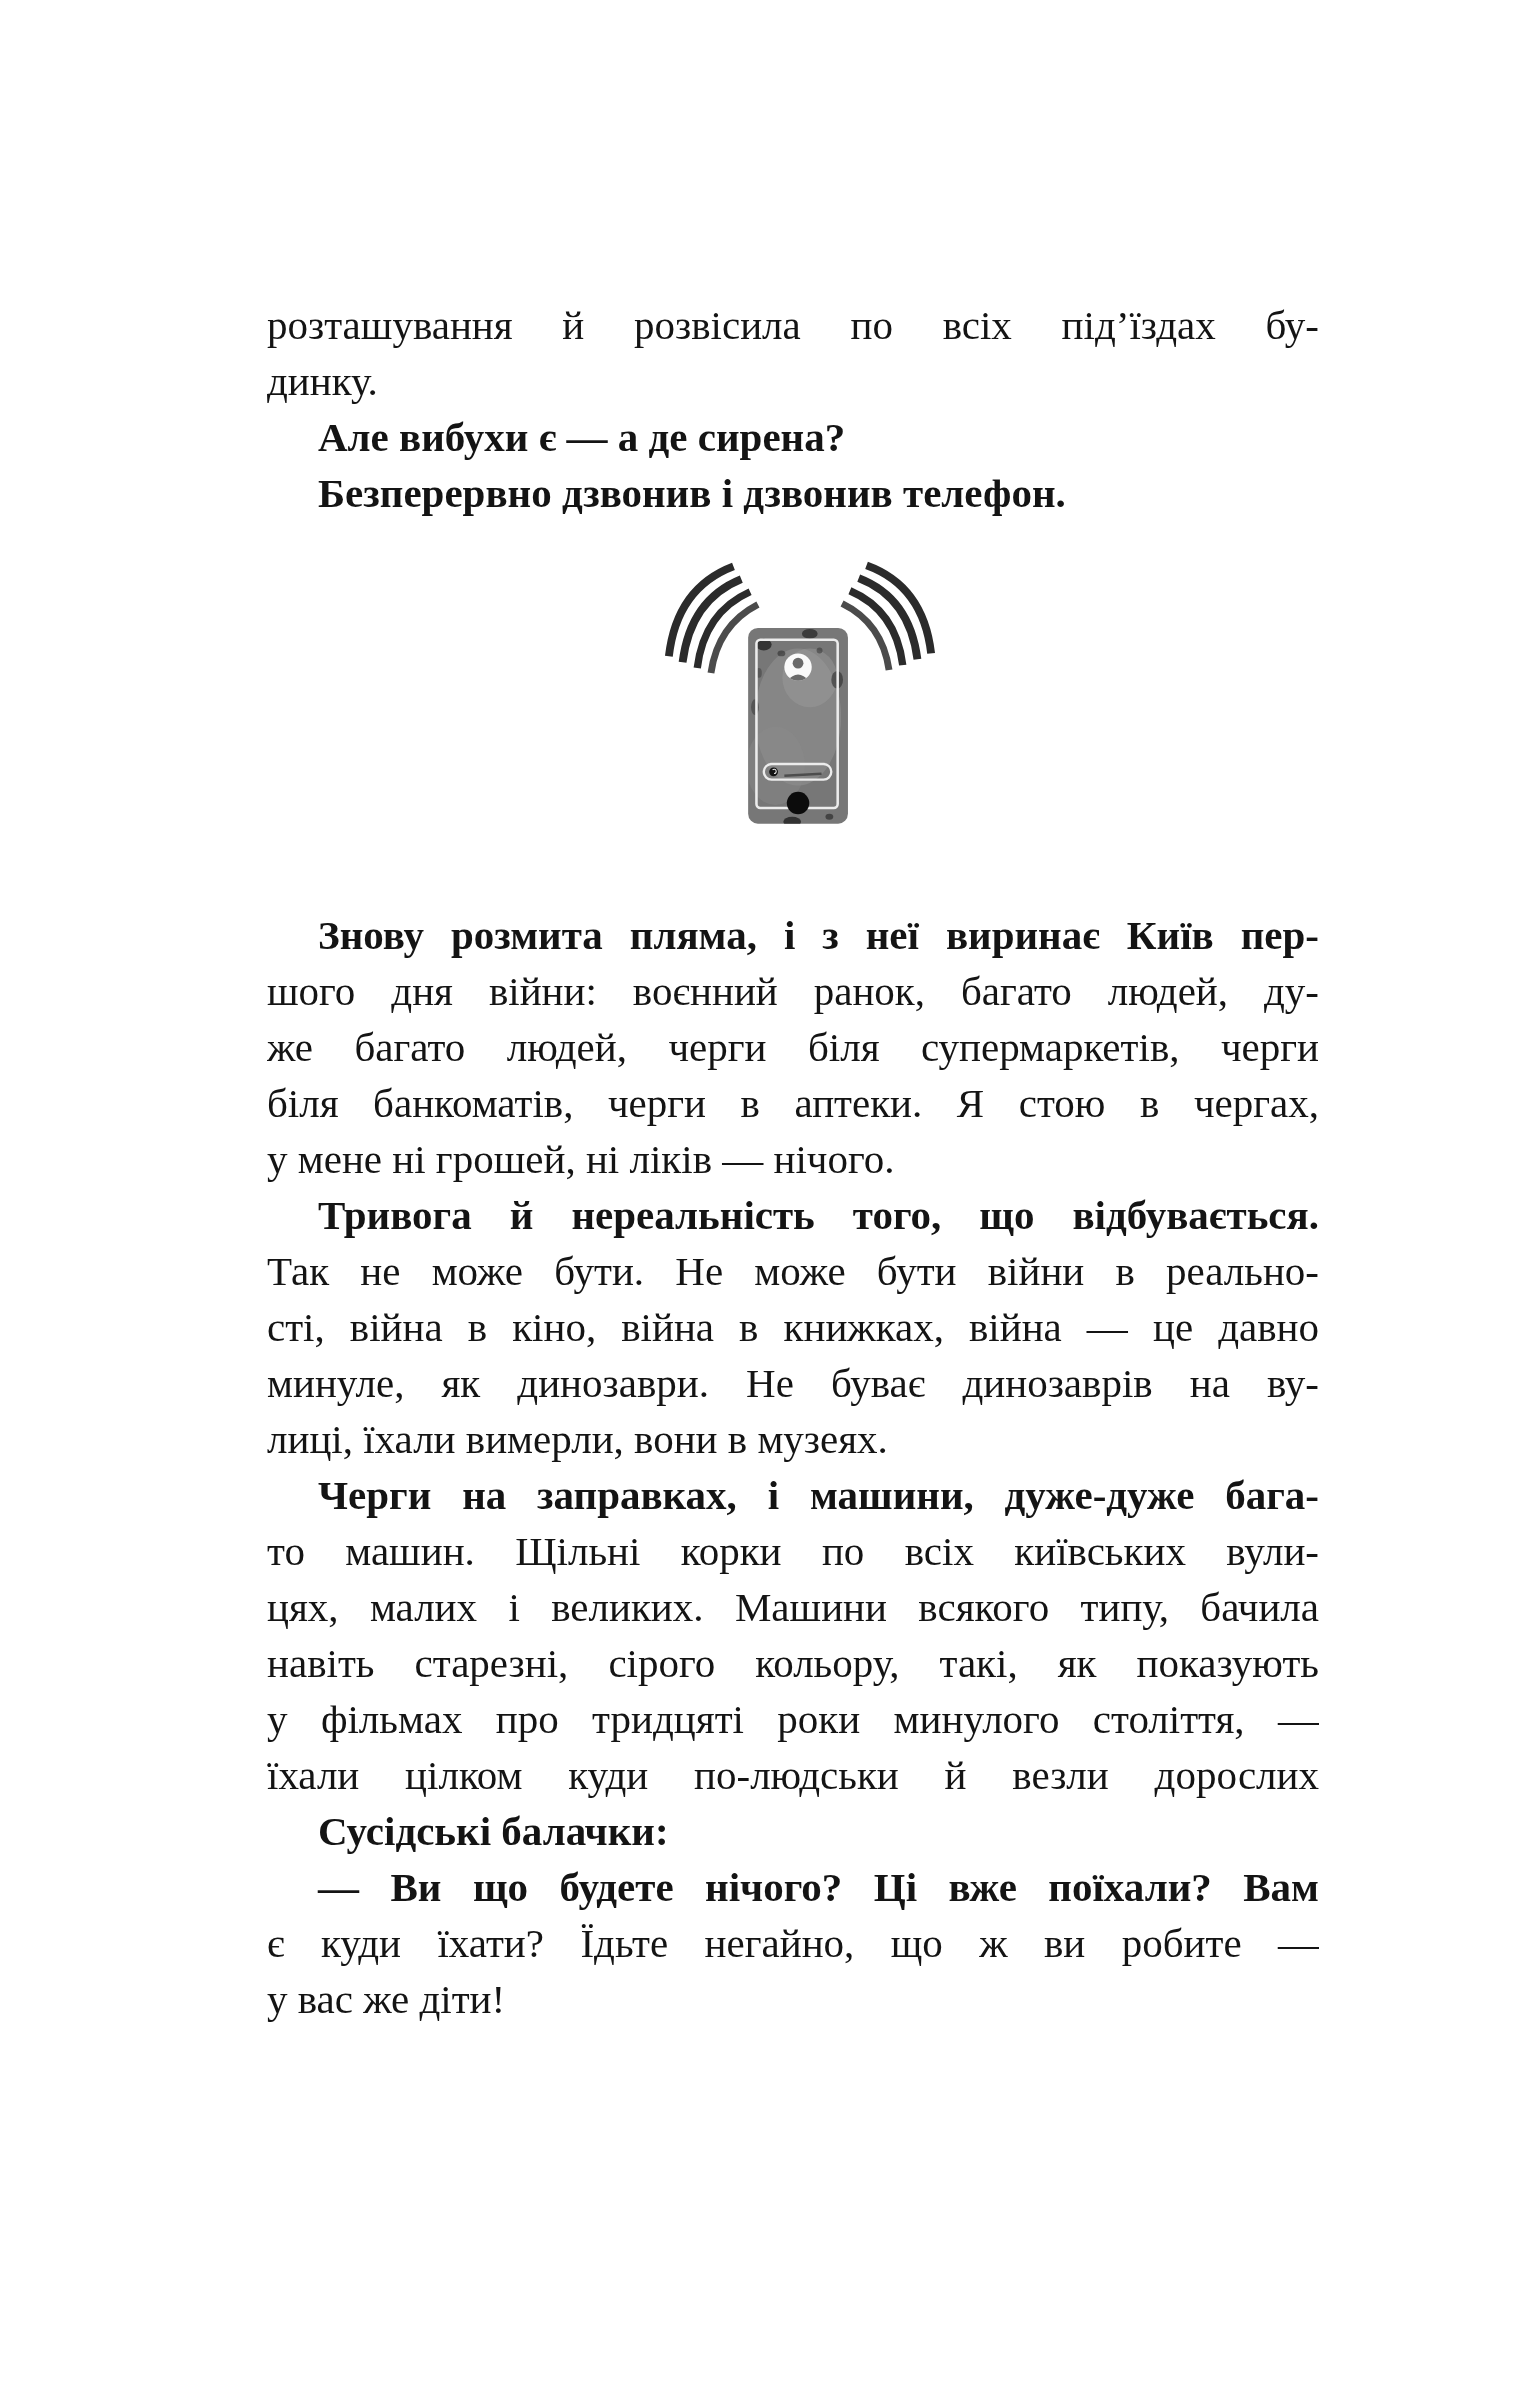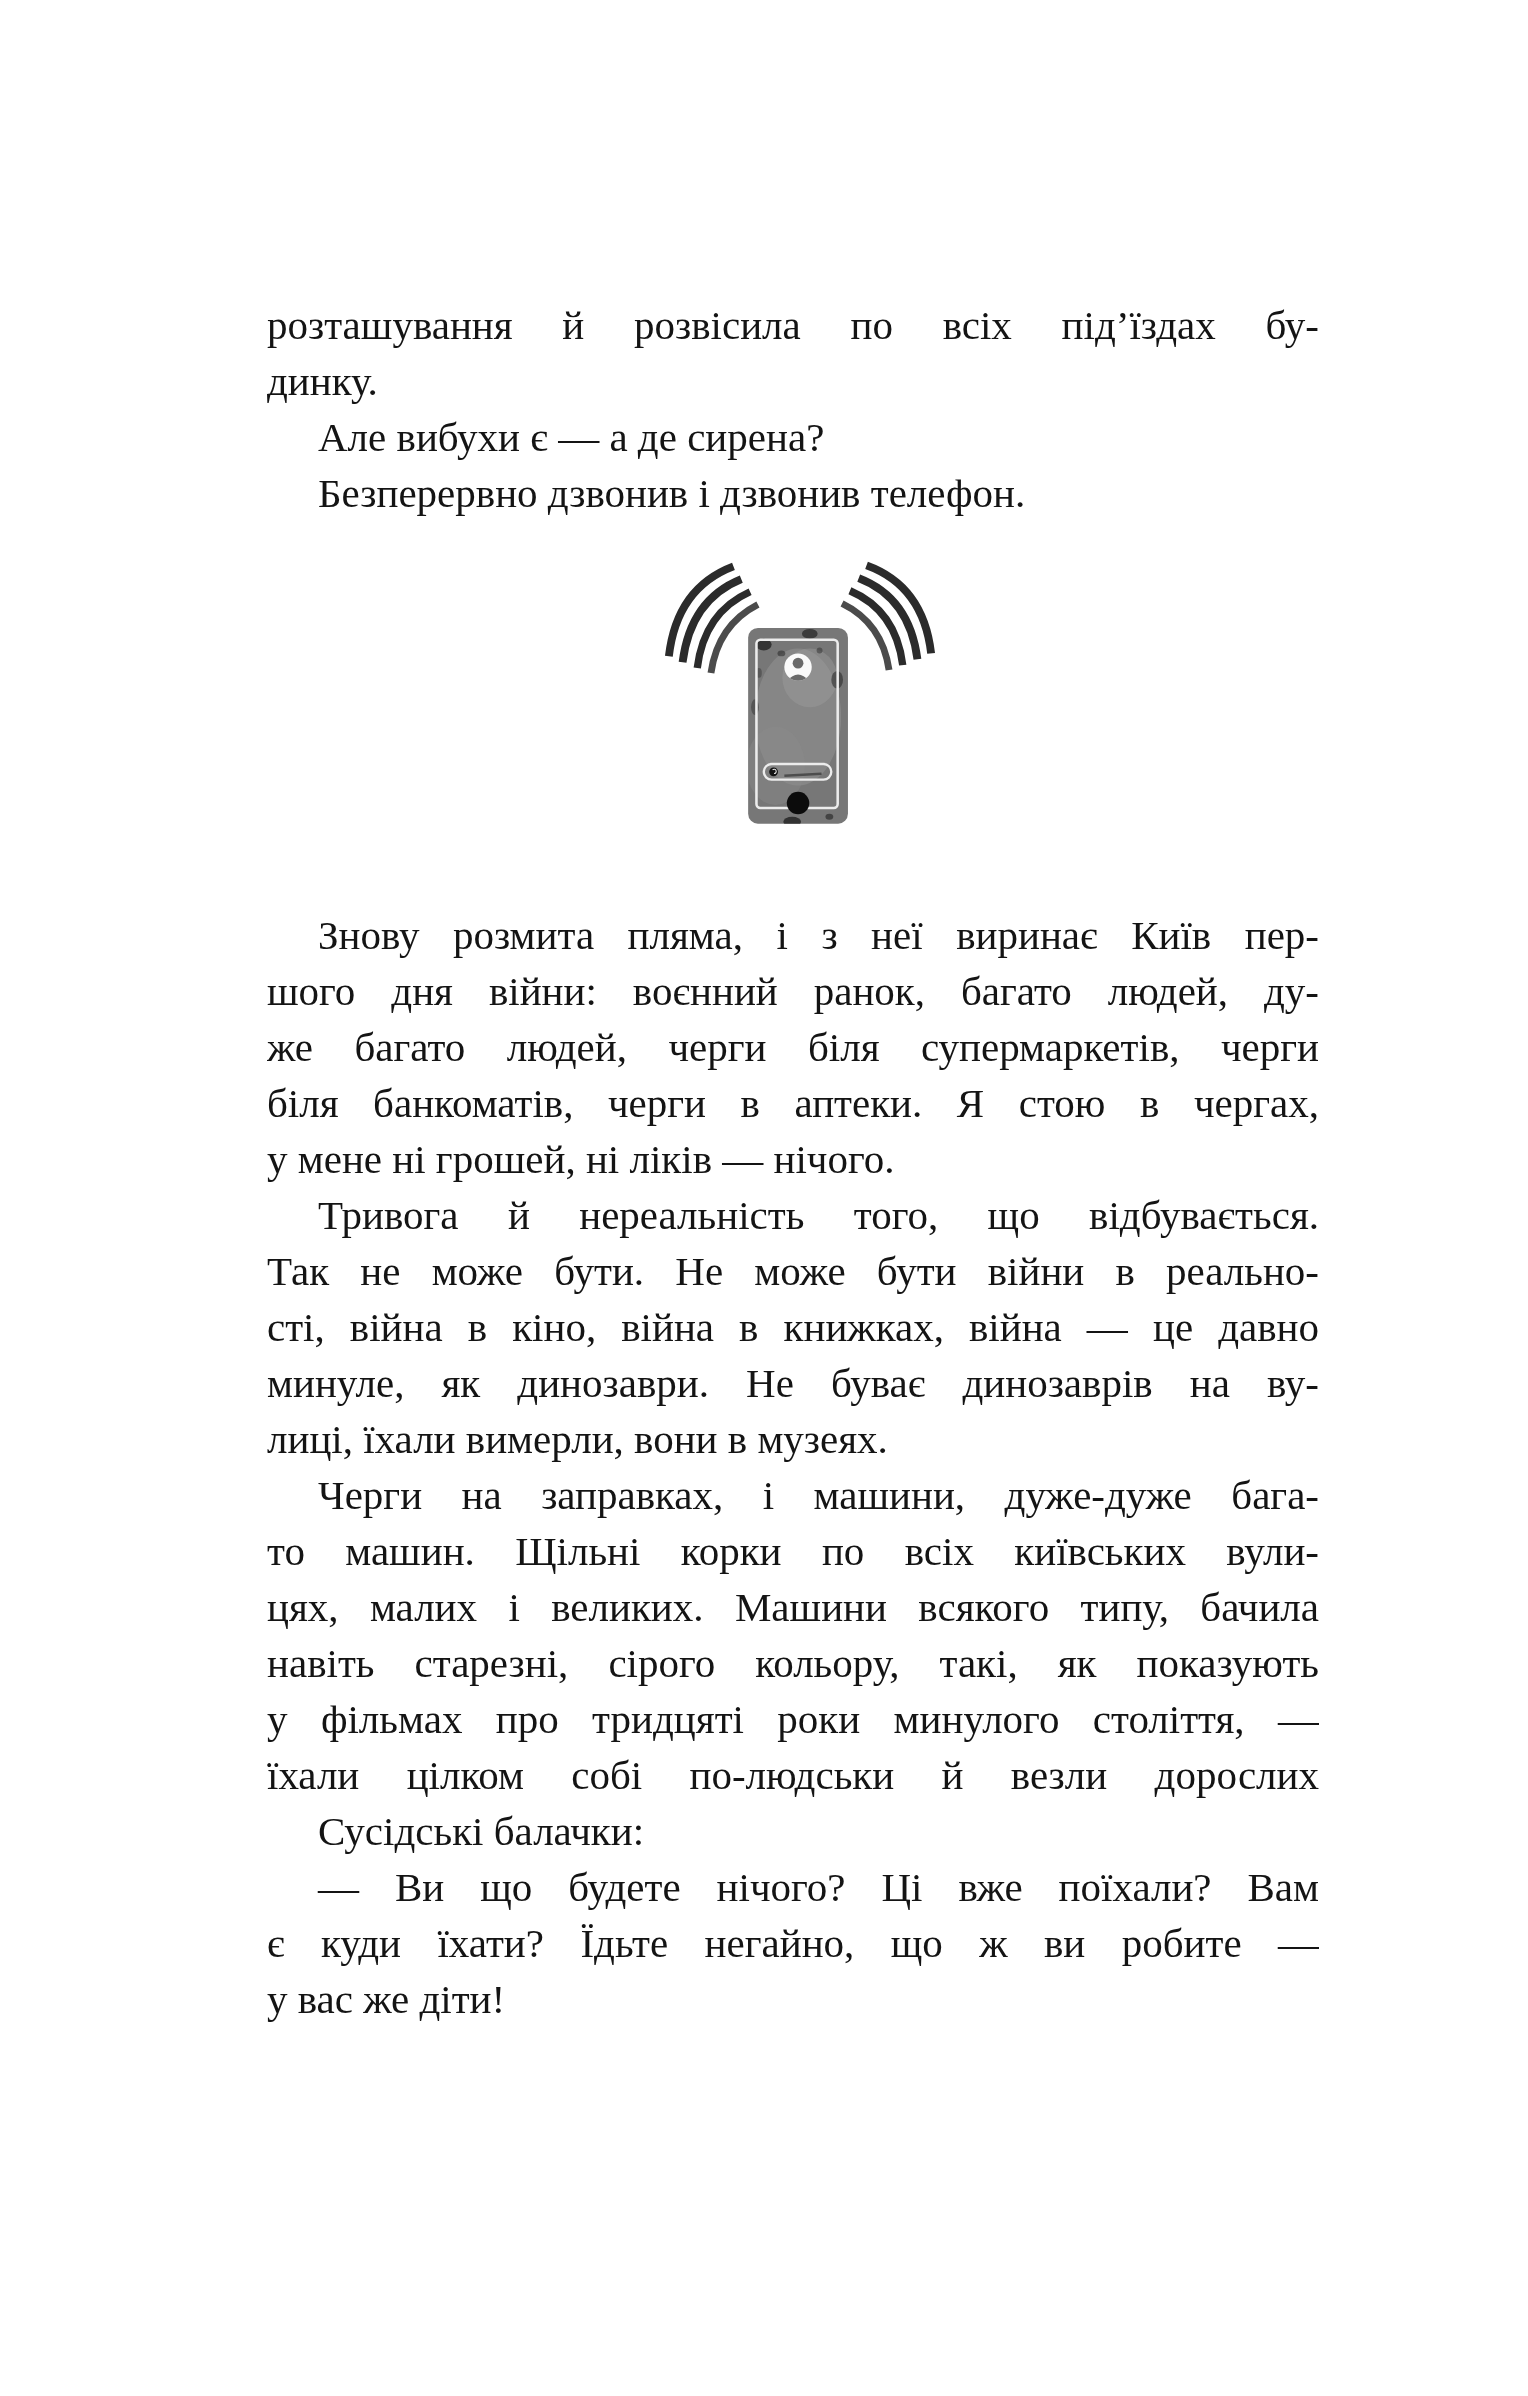--- a/index.html
+++ b/index.html
@@ -13,21 +13,21 @@
   .text-block {
     margin-left: 267px;
     width: 1052px;
     font-size: 41px;
     line-height: 56px;
   }
   #top-text { padding-top: 297px; }
   .paragraph { margin: 0; }
   .line { height: 56px; overflow: hidden; text-align: left; }
   .line.j { text-align: justify; text-align-last: justify; }
-  .line.first { text-indent: 51px; }
+  .line.first { text-indent: 51px; font-weight: bold; }
   .illustration {
     width: 274px; height: 267px;
     margin: 39px 0 80px 663px;
   }
   .illustration svg { display: block; width: 274px; height: 267px; }
   .page-number {
     position: absolute;
     top: 2148px; left: 267px; width: 1052px;
     text-align: center;
     font-size: 41px; line-height: 49px;
@@ -128,21 +128,21 @@
         <div class="line j">сті, війна в кіно, війна в книжках, війна — це давно</div>
         <div class="line j">минуле, як динозаври. Не буває динозаврів на ву-</div>
         <div class="line">лиці, їхали вимерли, вони в музеях.</div>
       </div>
       <div class="paragraph">
         <div class="line j first">Черги на заправках, і машини, дуже-дуже бага-</div>
         <div class="line j">то машин. Щільні корки по всіх київських вули-</div>
         <div class="line j">цях, малих і великих. Машини всякого типу, бачила</div>
         <div class="line j">навіть старезні, сірого кольору, такі, як показують</div>
         <div class="line j">у фільмах про тридцяті роки минулого століття, —</div>
-        <div class="line j">їхали цілком собі по-людськи й везли дорослих</div>
+        <div class="line j">їхали цілком куди по-людськи й везли дорослих</div>
       </div>
       <div class="paragraph">
         <div class="line first">Сусідські балачки:</div>
       </div>
       <div class="paragraph">
         <div class="line j first">— Ви що будете нічого? Ці вже поїхали? Вам</div>
         <div class="line j">є куди їхати? Їдьте негайно, що ж ви робите —</div>
         <div class="line">у вас же діти!</div>
       </div>
     </div>

